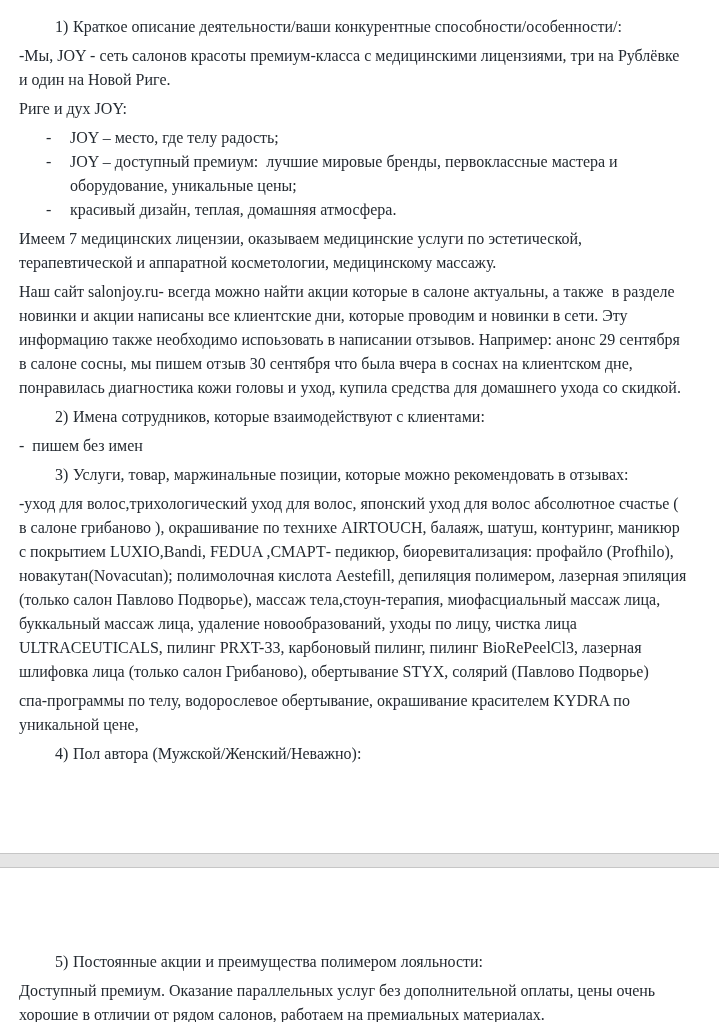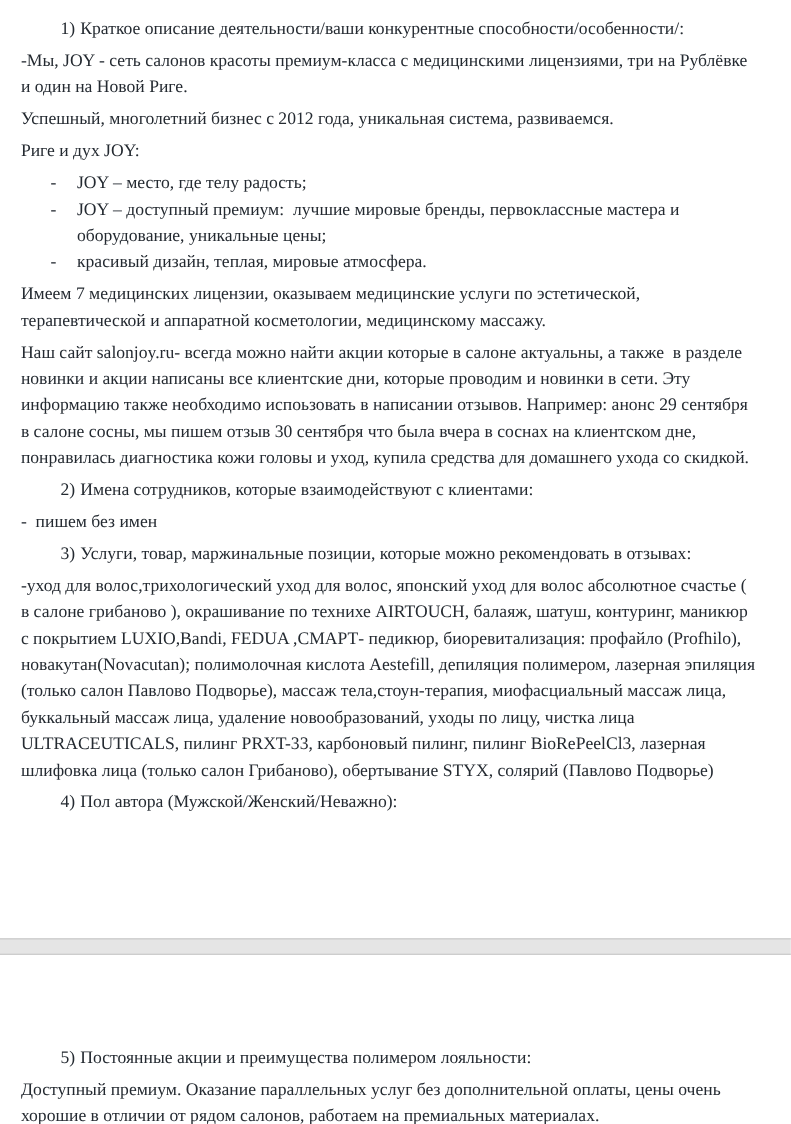--- a/index.html
+++ b/index.html
@@ -58,48 +58,48 @@
 </style>
 </head>
 <body>
 
 <div class="page page1" id="page1">
     <div class="numbered">
       <span class="num">1)</span>
       <span class="txt">Краткое описание деятельности/ваши конкурентные способности/особенности/:</span>
     </div>
     <p class="para">-Мы, JOY - сеть салонов красоты премиум-класса с медицинскими лицензиями, три на Рублёвке и один на Новой Риге.</p>
-    <p class="para">Успешный, многолетний бизнес с 2012 года, уникальная система, развиваемся.</p>
     <p class="para">Риге и дух JOY:</p>
     <div class="bullets">
       <div class="bullet-row">
         <span class="dash">-</span>
         <span class="txt">JOY – место, где телу радость;</span>
       </div>
       <div class="bullet-row">
         <span class="dash">-</span>
         <span class="txt">JOY – доступный премиум:  лучшие мировые бренды, первоклассные мастера и оборудование, уникальные цены;</span>
       </div>
       <div class="bullet-row">
         <span class="dash">-</span>
-        <span class="txt">красивый дизайн, теплая, мировые атмосфера.</span>
+        <span class="txt">красивый дизайн, теплая, домашняя атмосфера.</span>
       </div>
     </div>
     <p class="para">Имеем 7 медицинских лицензии, оказываем медицинские услуги по эстетической, терапевтической и аппаратной косметологии, медицинскому массажу.</p>
     <p class="para">Наш сайт salonjoy.ru- всегда можно найти акции которые в салоне актуальны, а также  в разделе новинки и акции написаны все клиентские дни, которые проводим и новинки в сети. Эту информацию также необходимо испоьзовать в написании отзывов. Например: анонс 29 сентября в салоне сосны, мы пишем отзыв 30 сентября что была вчера в соснах на клиентском дне, понравилась диагностика кожи головы и уход, купила средства для домашнего ухода со скидкой.</p>
     <div class="numbered">
       <span class="num">2)</span>
       <span class="txt">Имена сотрудников, которые взаимодействуют с клиентами:</span>
     </div>
     <p class="para">-  пишем без имен</p>
     <div class="numbered">
       <span class="num">3)</span>
       <span class="txt">Услуги, товар, маржинальные позиции, которые можно рекомендовать в отзывах:</span>
     </div>
     <p class="para">-уход для волос,трихологический уход для волос, японский уход для волос абсолютное счастье ( в салоне грибаново ), окрашивание по технихе AIRTOUCH, балаяж, шатуш, контуринг, маникюр с покрытием LUXIO,Bandi, FEDUA ,СМАРТ- педикюр, биоревитализация: профайло (Profhilo), новакутан(Novacutan); полимолочная кислота Aestefill, депиляция полимером, лазерная эпиляция (только салон Павлово Подворье), массаж тела,стоун-терапия, миофасциальный массаж лица, буккальный массаж лица, удаление новообразований, уходы по лицу, чистка лица ULTRACEUTICALS, пилинг PRXT-33, карбоновый пилинг, пилинг BioRePeelCl3, лазерная шлифовка лица (только салон Грибаново), обертывание STYX, солярий (Павлово Подворье)</p>
+    <p class="para">спа-программы по телу, водорослевое обертывание, окрашивание красителем KYDRA по уникальной цене,</p>
     <div class="numbered">
       <span class="num">4)</span>
       <span class="txt">Пол автора (Мужской/Женский/Неважно):</span>
     </div>
   </div>
 <div class="page-break"></div>
 <div class="page page2" id="page2">
     <div class="numbered">
       <span class="num">5)</span>
       <span class="txt">Постоянные акции и преимущества полимером лояльности:</span>

